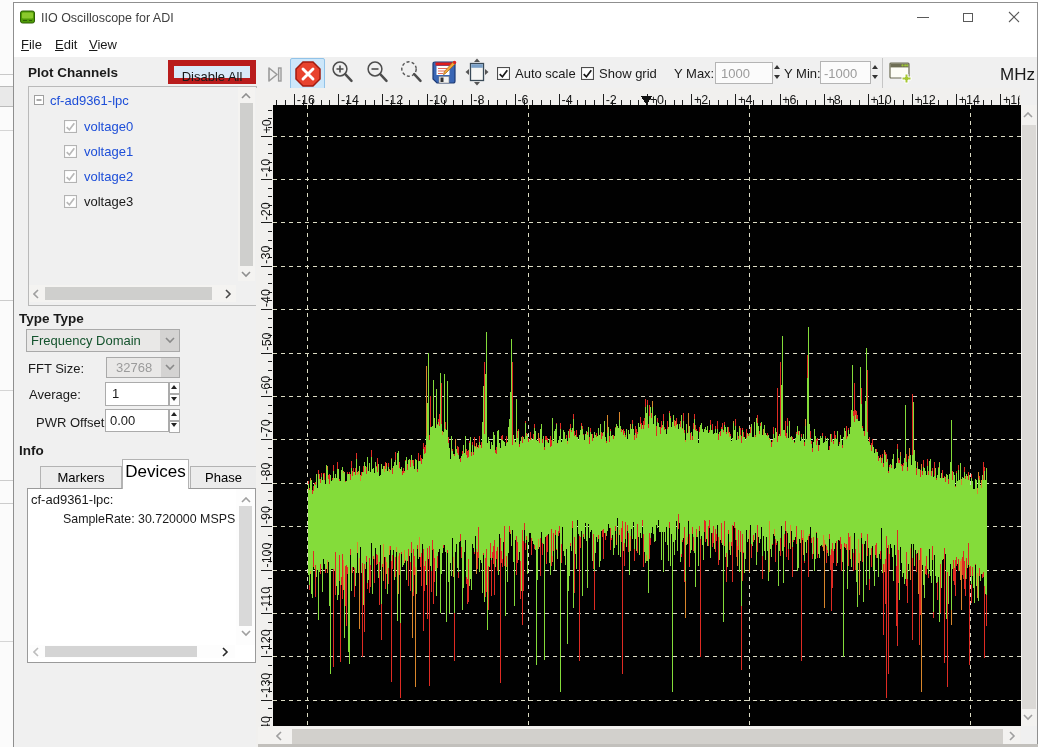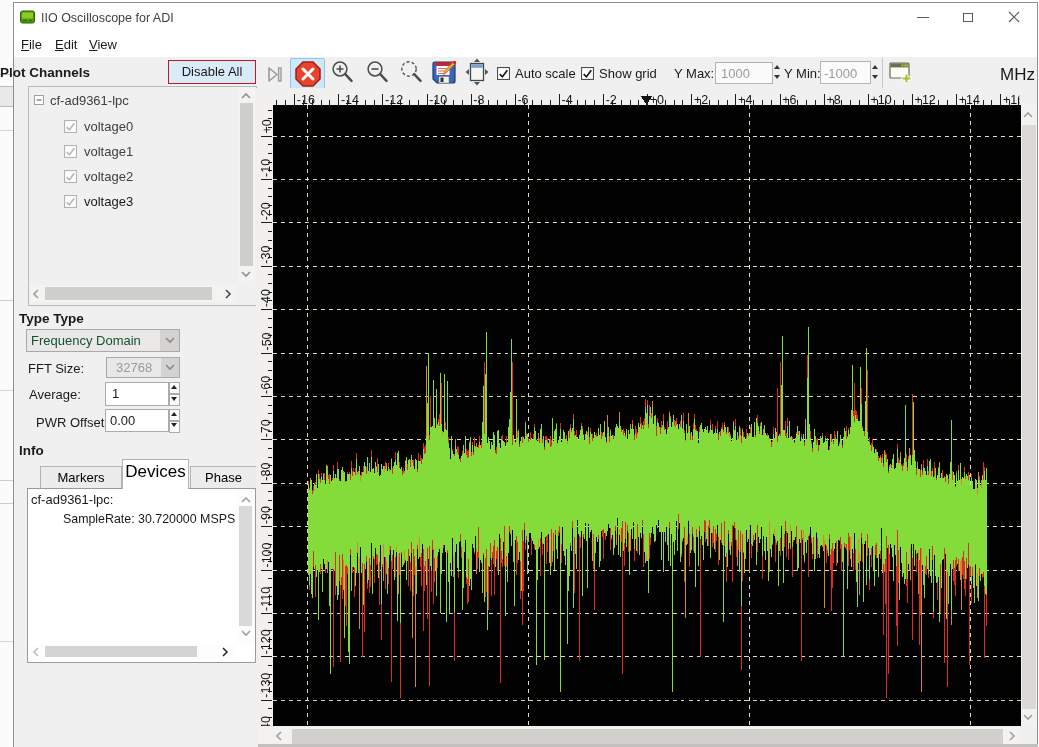--- a/index.html
+++ b/index.html
@@ -1,18 +1,18 @@
 <!DOCTYPE html>
 <html><head><meta charset="utf-8"><style>
 *{margin:0;padding:0;box-sizing:border-box}
 html,body{width:1039px;height:747px;overflow:hidden;font-family:"Liberation Sans",sans-serif;background:#fff}
 .abs{position:absolute}
 .lbl{position:absolute;font-size:13px;color:#1a1a1a;white-space:nowrap}
 .bold{font-weight:bold}
-.grey{color:#404040}
+.grey{color:#1d4ed8}
 </style></head>
 <body>
 
 <div class="abs" style="left:0;top:0;width:14px;height:747px;background:#fbfbfb">
  <div class="abs" style="left:0;top:74px;width:14px;height:1px;background:#c9c9c9"></div>
  <div class="abs" style="left:0;top:86px;width:14px;height:21px;background:#e9e9e9;border-top:1px solid #bbb;border-bottom:1px solid #bbb"></div>
  <div class="abs" style="left:0;top:130px;width:14px;height:1px;background:#d5d5d5"></div>
  <div class="abs" style="left:0;top:300px;width:14px;height:1px;background:#cccccc"></div>
  <div class="abs" style="left:0;top:390px;width:14px;height:1px;background:#d5d5d5"></div>
  <div class="abs" style="left:0;top:480px;width:14px;height:1px;background:#cccccc"></div>
@@ -33,22 +33,22 @@
 <div class="abs" style="left:917px;top:17px;width:12px;height:1px;background:#5a5a5a"></div>
 <div class="abs" style="left:963px;top:13px;width:10px;height:9px;border:1px solid #5a5a5a"></div>
 <svg width="14" height="14" viewBox="0 0 14 14" class="abs" style="left:1007px;top:10px">
     <path d="M2 2 L12 12 M12 2 L2 12" stroke="#5a5a5a" stroke-width="1.1"></path>
   </svg>
 
 <div class="lbl" style="left:21px;top:37px"><u>F</u>ile</div>
 <div class="lbl" style="left:55px;top:37px"><u>E</u>dit</div>
 <div class="lbl" style="left:89px;top:37px"><u>V</u>iew</div>
 
-<div class="lbl bold" style="left:0;top:65px;font-size:13.5px">Plot Channels</div>
-<div class="abs" style="left:168px;top:60px;width:88px;height:24px;background:#d9eaf9;border:1px solid #b91c1c;font-size:13px;color:#1a1a1a;text-align:center;line-height:22px">Disable All</div>
+<div class="lbl bold" style="left:28px;top:65px;font-size:13.5px">Plot Channels</div>
+<div class="abs" style="left:168px;top:60px;width:88px;height:24px;background:#d9eaf9;border:6px solid #b91c1c;font-size:13px;color:#1a1a1a;text-align:center;line-height:22px">Disable All</div>
 
 <div class="abs" style="left:28px;top:86px;width:229px;height:220px;background:#f0f0f0;border:1px solid #b9b9b9"></div>
 <svg width="10" height="10" viewBox="0 0 10 10" class="abs" style="left:34px;top:95px">
     <rect x="0.5" y="0.5" width="9" height="9" fill="#fff" stroke="#a0a0a0"></rect>
     <path d="M2.5 5 H7.5" stroke="#555" stroke-width="1"></path>
   </svg>
 <div class="lbl grey" style="left:50px;top:93px">cf-ad9361-lpc</div>
 <svg width="13" height="13" viewBox="0 0 12 12" style="position:absolute;left:64px;top:120px">
     <rect x="0.5" y="0.5" width="11" height="11" fill="#fff" stroke="#b3b3b3" stroke-width="1"></rect>
     <path d="M2.5 6.5 L5 9 L9.5 3" stroke="#b9b9b9" stroke-width="1.6" fill="none"></path>

